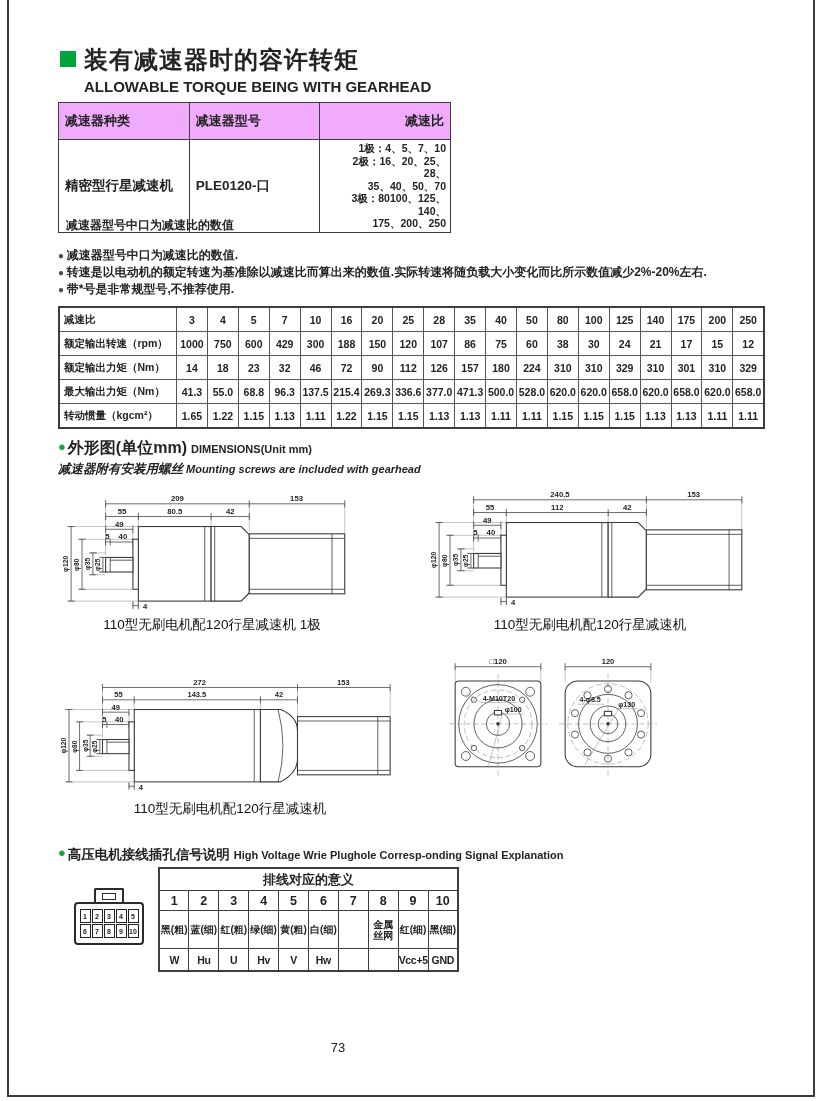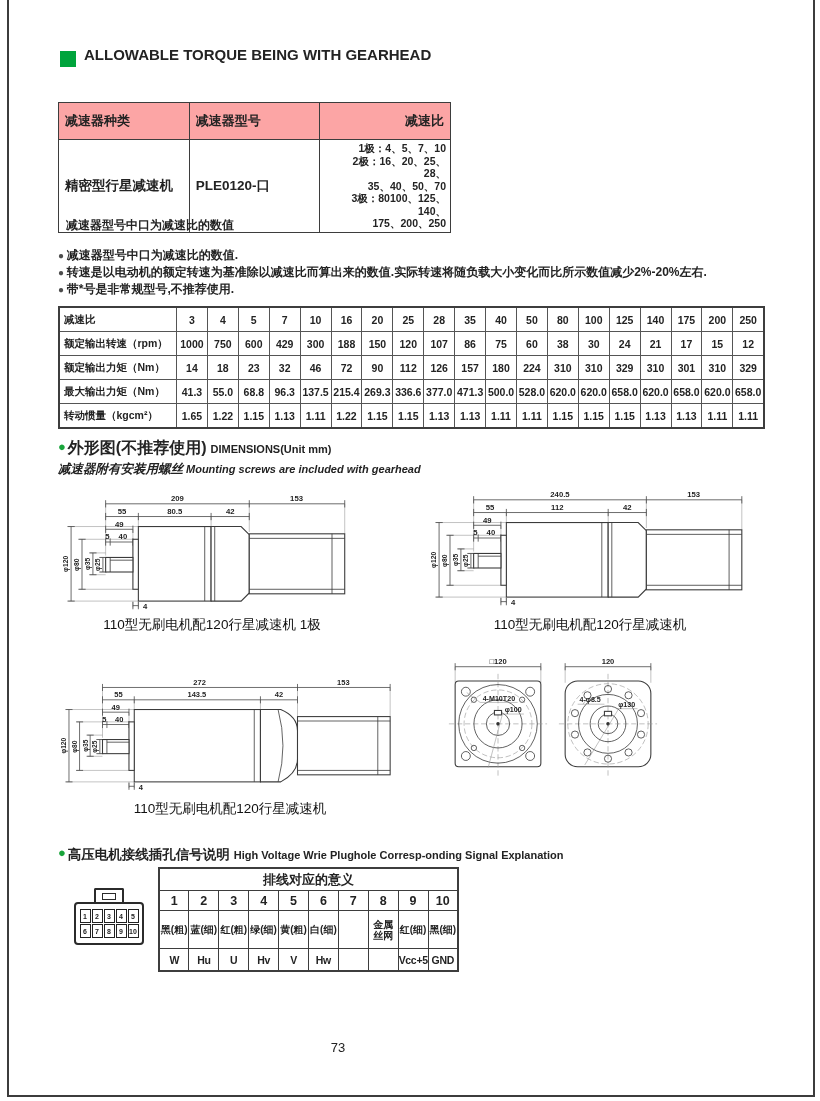--- a/index.html
+++ b/index.html
@@ -9,21 +9,21 @@
   .frame{position:absolute;left:7px;top:0;width:804px;height:1095px;
          border-left:2px solid #3c3c3c;border-right:2px solid #3c3c3c;border-bottom:2px solid #3c3c3c;}
   
   .title-block{left:60px;top:44px;display:flex;}
   .tsq{width:16px;height:16px;background:#00a43c;margin:7px 8px 0 0;flex:none;}
   .tcol h1{font-size:24px;margin:0;font-weight:bold;letter-spacing:1px;}
   .tcol h2{font-size:15px;margin:2px 0 0 0;font-weight:bold;}
   
   .t1{left:58px;top:102px;width:393px;border-collapse:collapse;table-layout:fixed;}
   .t1 th,.t1 td{border:1.6px solid #3d3d3d;}
-  .t1 th{background:#fca5a5;height:36px;font-size:13px;text-align:left;padding:0 6px;}
+  .t1 th{background:#f0abfc;height:36px;font-size:13px;text-align:left;padding:0 6px;}
   .t1 th.r{text-align:right;}
   .t1 td{height:72px;font-size:13.5px;font-weight:bold;padding:0 6px;vertical-align:middle;}
   .t1 td.ratios{padding:2px 4px;}
   .ratio-lines{text-align:right;font-size:10.5px;line-height:12.5px;font-weight:bold;margin-left:24px;}
   .t1-foot{left:66px;top:217px;font-size:12px;font-weight:bold;}
   
   .notes{left:58px;top:247px;list-style:none;margin:0;padding:0;}
   .notes li{font-size:12px;font-weight:bold;line-height:17px;white-space:nowrap;}
   .notes li::before{content:"● ";font-size:10px;color:#4d4d4d;}
   
@@ -69,20 +69,21 @@
 </style>
 </head>
 <body>
 
 <div>
 <div class="frame"></div>
 
 <div class="abs title-block">
   <span class="tsq"></span>
   <div class="tcol">
+    <h1>装有减速器时的容许转矩</h1>
     <h2>ALLOWABLE TORQUE BEING WITH GEARHEAD</h2>
   </div>
 </div>
 
 <table class="abs t1">
   <tbody>
   <tr>
     <th>减速器种类</th>
     <th>减速器型号</th>
     <th class="r">减速比</th>
@@ -219,21 +220,21 @@
           <td>1.15</td>
           <td>1.13</td>
           <td>1.13</td>
           <td>1.11</td>
           <td>1.11</td>
   </tr>
   </tbody>
 </table>
 
 <div class="abs dim-head">
-  <span class="gb">●</span><span>外形图(不推荐使用)</span><span class="en">DIMENSIONS(Unit mm)</span>
+  <span class="gb">●</span><span>外形图(单位mm)</span><span class="en">DIMENSIONS(Unit mm)</span>
 </div>
 <div class="abs dim-sub">
   <span>减速器附有安装用螺丝</span><span class="en">Mounting screws are included with gearhead</span>
 </div>
 
 <svg class="abs" style="left:62px;top:492px" width="300" height="120" viewBox="0 0 330 132">
   <path class="xl" d="M48,13V70 M84,27V38 M164,27V38 M206,13V44 M311,13V46 M78,41V52 M84,38H7 M84,120H7 M78,52H19 M78,107H19 M48,67H31 M48,91H31 M48,72H42 M48,88H42 M78,120V127 M84,120V127"></path>
   <path class="dl" d="M48,13H311 M48,9V17 M206,9V17 M311,9V17 M48,27H206 M48,23V31 M84,23V31 M164,23V31 M206,23V31 M48,41H78 M48,37V45 M78,37V45 M48,55H78 M48,51V59 M53,51V59 M78,51V59"></path>
   <path class="dl" d="M10,38V120 M6,38H14 M6,120H14 M22,52V107 M18,52H26 M18,107H26 M34,67V91 M30,67H38 M30,91H38 M45,72V88 M41,72H49 M41,88H49 M78,125H84 M78,121V129 M84,121V129"></path>
   <rect class="sh" x="84" y="38" width="80" height="82"></rect>

